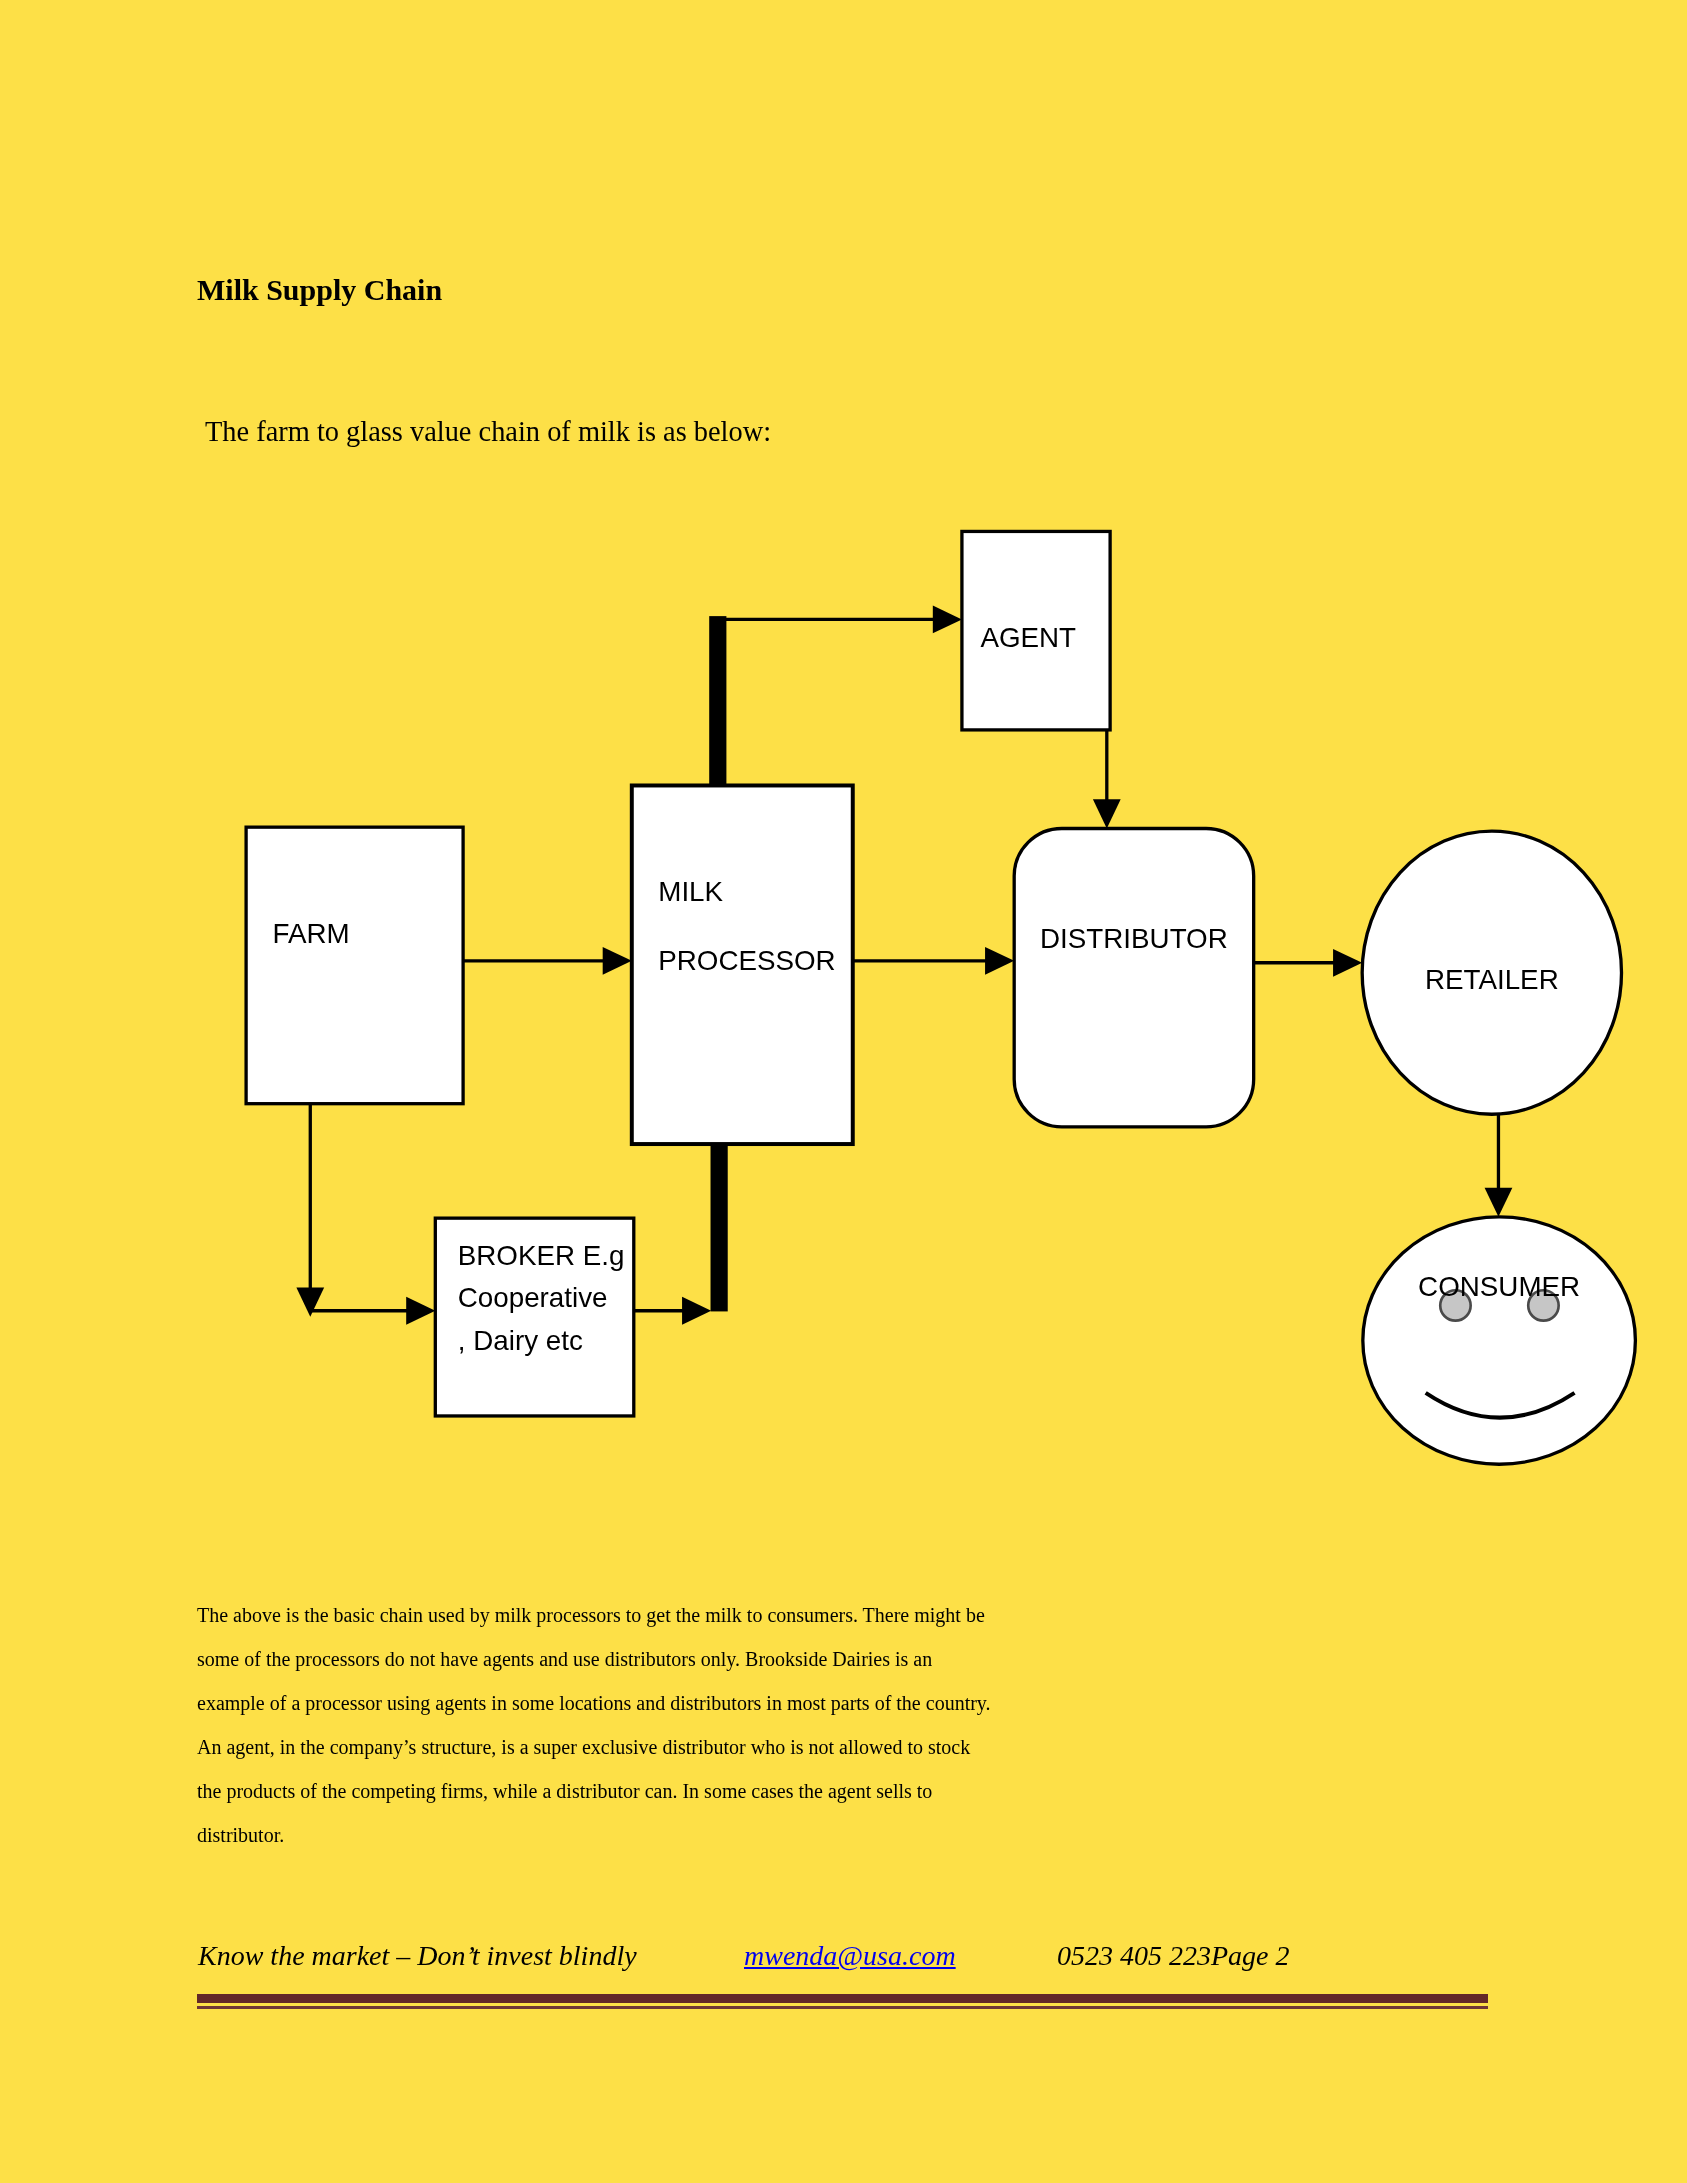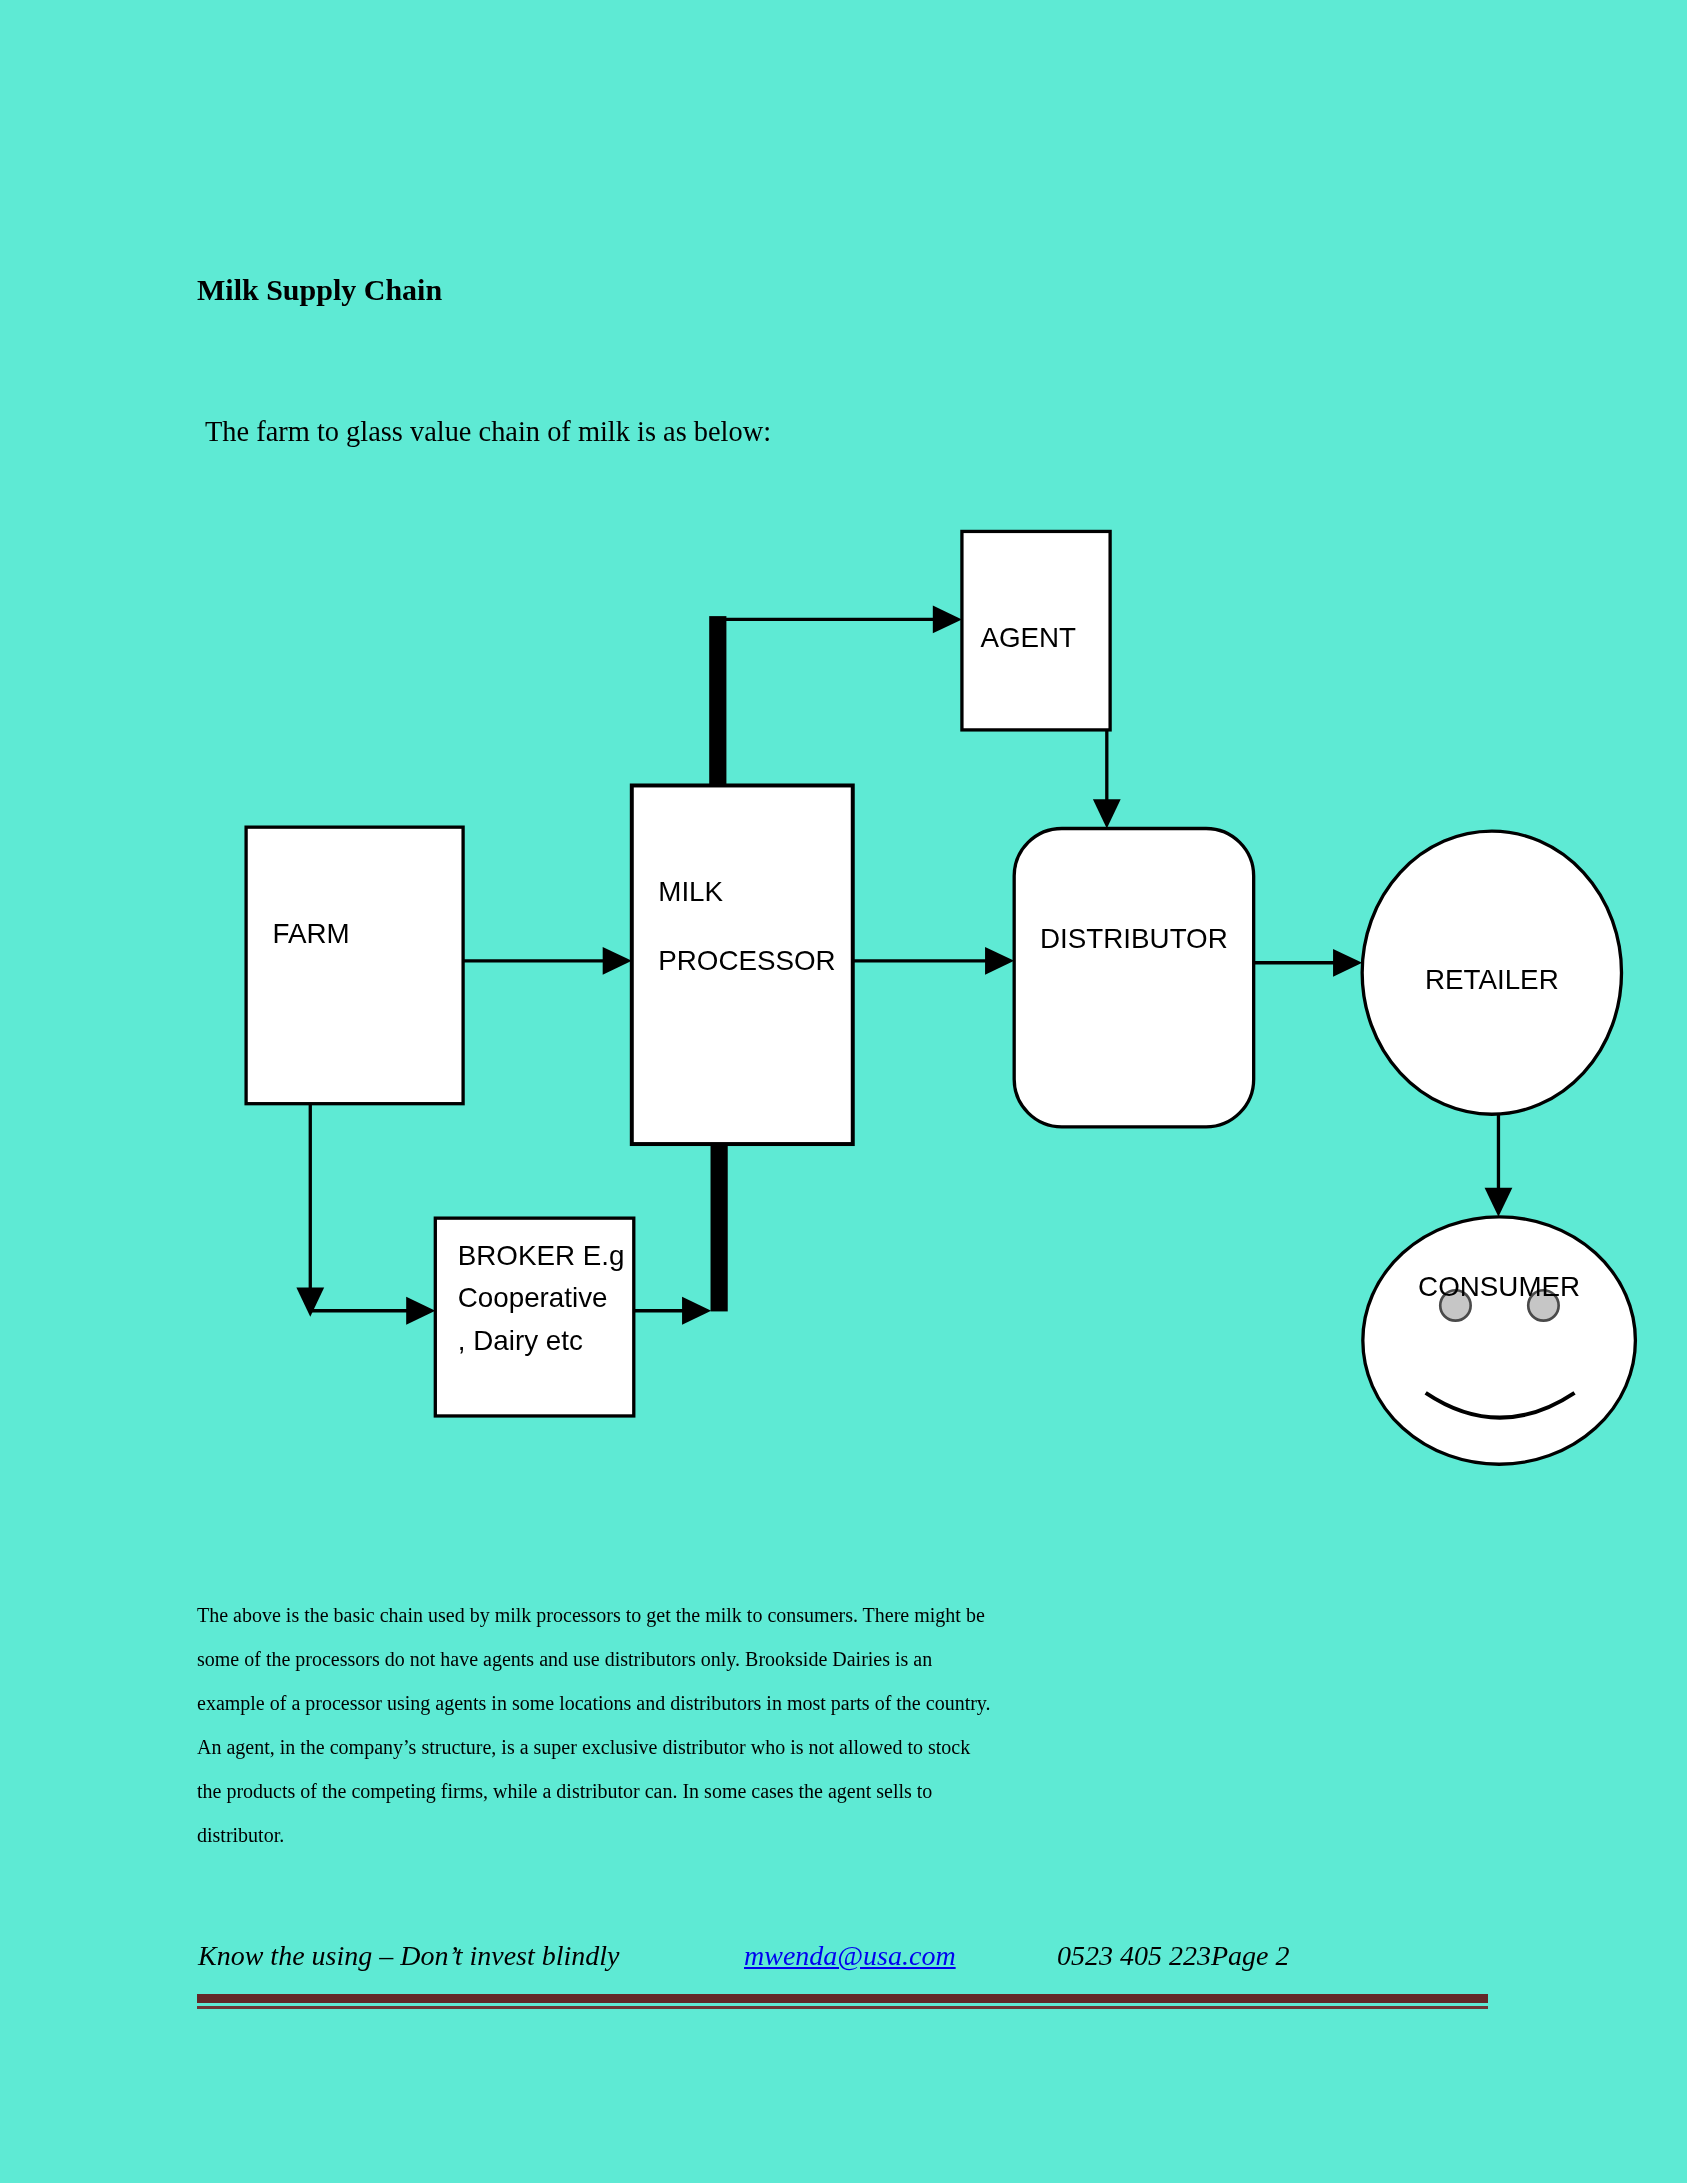--- a/index.html
+++ b/index.html
@@ -1,20 +1,20 @@
 <!DOCTYPE html>
 <html style="font-size:10.6px"><head>
 <meta charset="utf-8">
 <style>
   html,body{margin:0;padding:0;background:#ffffff;}
   .page{
     position:relative;
     width:1687px;
     height:2183px;
-    background:#5eead4;
+    background:#fde047;
     font-family:"Liberation Serif", serif;
     color:#000000;
     overflow:hidden;
   }
   .doc-title{
     position:absolute;
     left:197px; top:273px;
     font-size:30px;
     font-weight:bold;
     margin:0;
@@ -165,21 +165,21 @@
   <div class="body-paragraph">
     <div class="pline">The above is the basic chain used by milk processors to get the milk to consumers. There might be</div>
     <div class="pline">some of the processors do not have agents and use distributors only. Brookside Dairies is an</div>
     <div class="pline">example of a processor using agents in some locations and distributors in most parts of the country.</div>
     <div class="pline">An agent, in the company’s structure, is a super exclusive distributor who is not allowed to stock</div>
     <div class="pline">the products of the competing firms, while a distributor can. In some cases the agent sells to</div>
     <div class="pline">distributor.</div>
   </div>
 
   <div class="page-footer">
-    <span class="footer-tagline">Know the using – Don’t invest blindly</span>
+    <span class="footer-tagline">Know the market – Don’t invest blindly</span>
     <a class="footer-email">mwenda@usa.com</a>
     <span class="footer-phone">0523 405 223Page 2</span>
   </div>
 
   <div class="rule-thick"></div>
   <div class="rule-thin"></div>
 
 </div>
 
 

